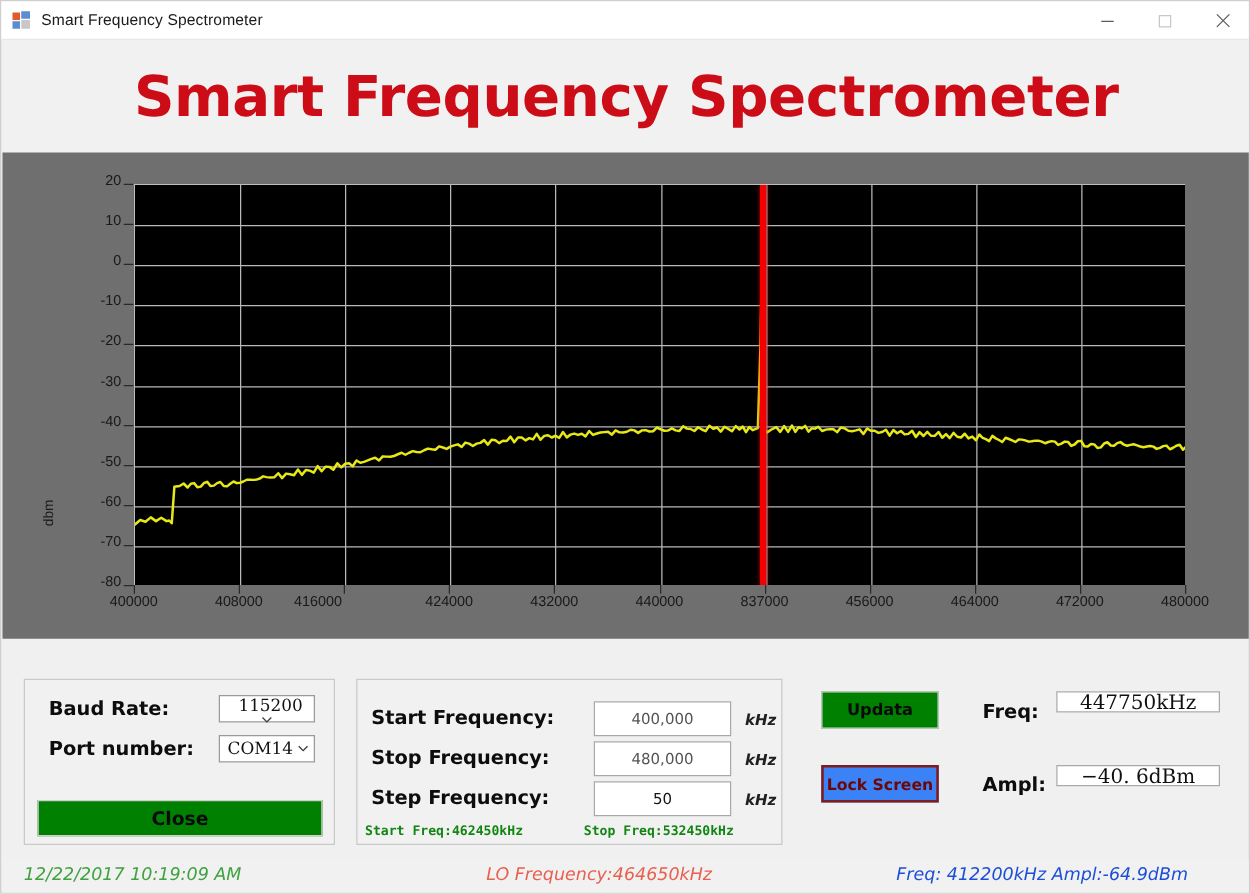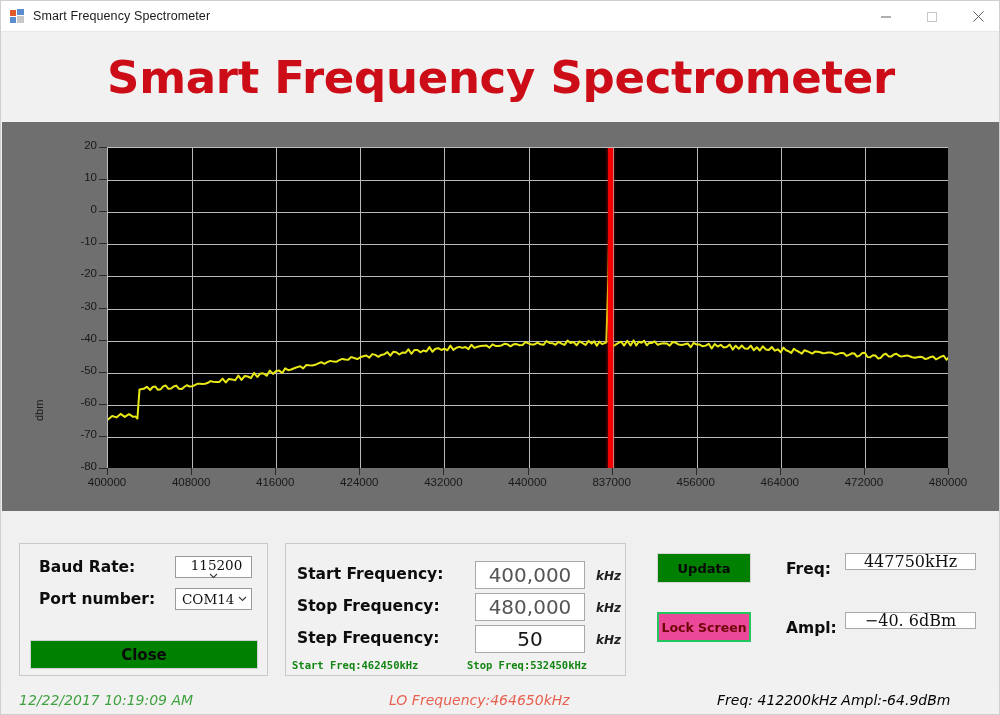--- a/index.html
+++ b/index.html
@@ -158,21 +158,21 @@
 
   .txtbox {
     position: absolute;
     background: #ffffff;
     border: 1px solid #a9a9a9;
     height: 28px;
     display: flex; align-items: center; justify-content: center;
   }
   .txtbox .tval {
     font-family: "DejaVu Sans", sans-serif;
-    font-size: 20px;
+    font-size: 12px;
     color: #555555;
     white-space: nowrap;
   }
   .txtbox.val-dark .tval { color: #151515; }
   .unit {
     position: absolute;
     font-family: "DejaVu Sans", sans-serif;
     font-style: italic;
     font-weight: bold;
     font-size: 12px;
@@ -201,22 +201,22 @@
     left: 14px; top: 9px; width: 94px; height: 30px;
     background: #008000;
     border: 1px solid #d6d6d6;
     display: flex; align-items: center; justify-content: center;
     font-family: "DejaVu Sans", sans-serif;
     font-weight: bold; font-size: 13px; color: #0a0a0a;
   }
   .btn-lock {
     position: absolute;
     left: 14px; top: 68px; width: 94px; height: 30px;
-    background: #ec4899;
-    border: 2px solid #22c55e;
+    background: #3b82f6;
+    border: 2px solid #7f1d1d;
     display: flex; align-items: center; justify-content: center;
     font-family: "DejaVu Sans", sans-serif;
     font-weight: bold; font-size: 12.5px; color: #6e0606;
   }
   .ro-label {
     position: absolute;
     font-family: "DejaVu Sans", sans-serif;
     font-weight: bold; font-size: 15.5px; color: #0d0d0d;
   }
   .ro-box {
@@ -238,21 +238,21 @@
   }
   .status-item {
     position: absolute;
     font-family: "DejaVu Sans", sans-serif;
     font-style: italic;
     font-size: 14px;
     white-space: nowrap;
   }
   #status-datetime { left: 17px; top: 5px; color: #3fa23f; }
   #status-lo       { left: 387px; top: 5px; color: #e8604f; }
-  #status-meas     { left: 715px; top: 5px; color: #000000; }
+  #status-meas     { left: 715px; top: 5px; color: #1d4ed8; }
 </style>
 </head>
 <body>
 
 <div id="app">
 
   <div class="titlebar">
     <div class="tb-icon">
       <i class="a"></i>
         <i class="b"></i>
@@ -297,21 +297,21 @@
         <div class="tick-label ytick-label" style="left: 47px; top: 177.5px; width: 48px;">-30</div>
         <div class="tick-label ytick-label" style="left: 47px; top: 209.6px; width: 48px;">-40</div>
         <div class="tick-label ytick-label" style="left: 47px; top: 241.7px; width: 48px;">-50</div>
         <div class="tick-label ytick-label" style="left: 47px; top: 273.8px; width: 48px;">-60</div>
         <div class="tick-label ytick-label" style="left: 47px; top: 305.9px; width: 48px;">-70</div>
         <div class="tick-label ytick-label" style="left: 47px; top: 338px; width: 48px;">-80</div>
       </div>
     <div id="x-tick-labels">
         <div class="tick-label" style="left: 65px; top: 354px; width: 80px; text-align: center;">400000</div>
         <div class="tick-label" style="left: 149.1px; top: 354px; width: 80px; text-align: center;">408000</div>
-        <div class="tick-label" style="left: 233.2px; top: 354px; width: 80px; text-align: center;">416000</div>
+        <div class="tick-label" style="left: 233.2px; top: 354px; width: 80px; text-align: left;">416000</div>
         <div class="tick-label" style="left: 317.3px; top: 354px; width: 80px; text-align: center;">424000</div>
         <div class="tick-label" style="left: 401.4px; top: 354px; width: 80px; text-align: center;">432000</div>
         <div class="tick-label" style="left: 485.5px; top: 354px; width: 80px; text-align: center;">440000</div>
         <div class="tick-label" style="left: 569.6px; top: 354px; width: 80px; text-align: center;">837000</div>
         <div class="tick-label" style="left: 653.7px; top: 354px; width: 80px; text-align: center;">456000</div>
         <div class="tick-label" style="left: 737.8px; top: 354px; width: 80px; text-align: center;">464000</div>
         <div class="tick-label" style="left: 821.9px; top: 354px; width: 80px; text-align: center;">472000</div>
         <div class="tick-label" style="left: 906px; top: 354px; width: 80px; text-align: center;">480000</div>
       </div>
     <div id="tickmarks">

